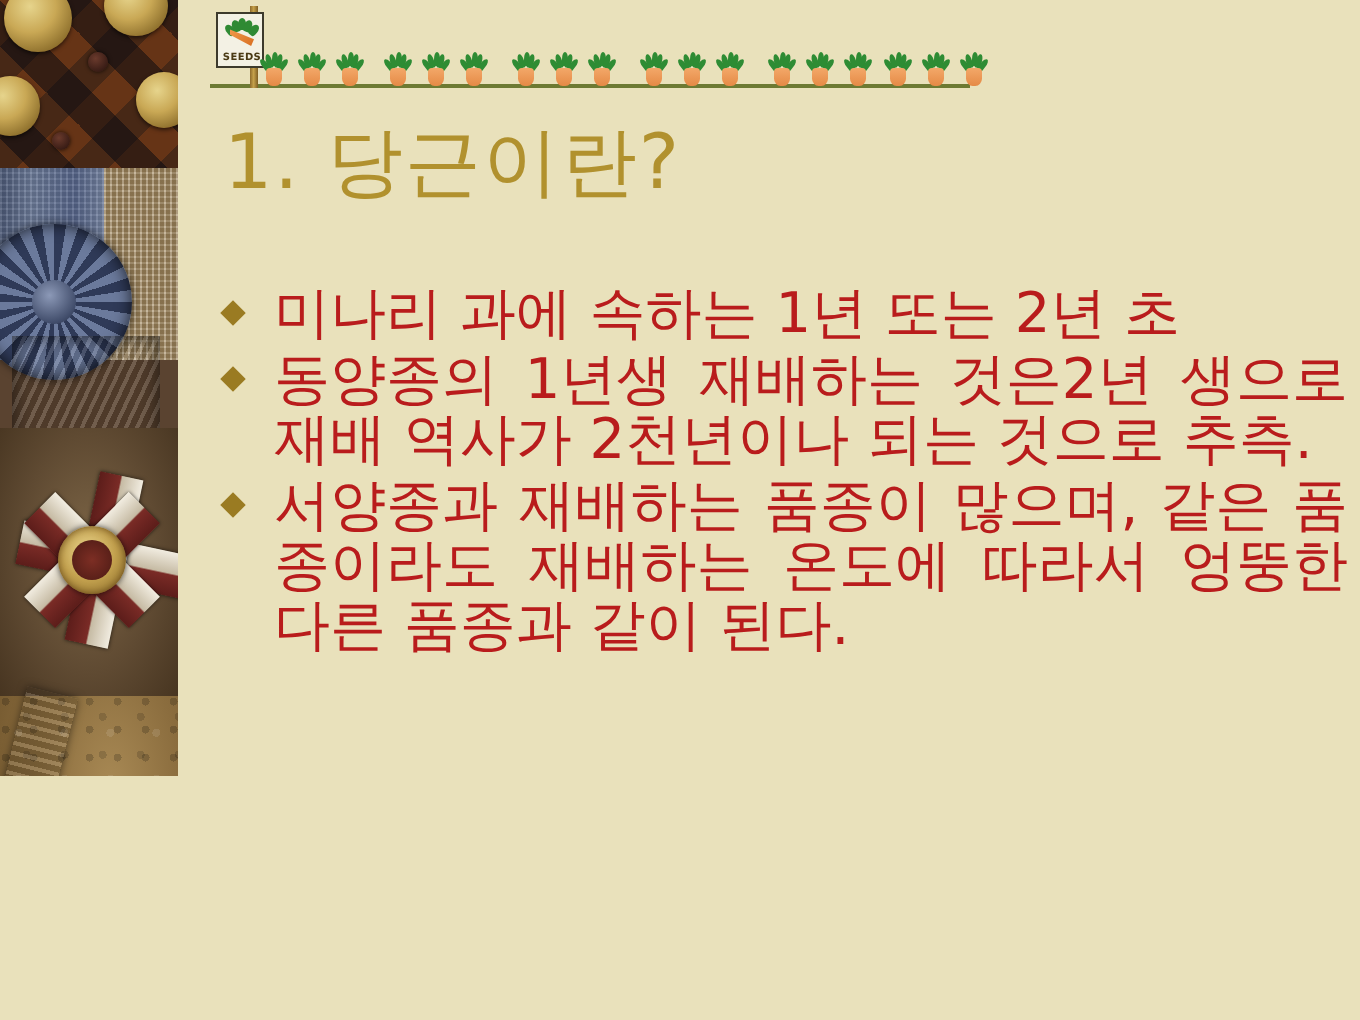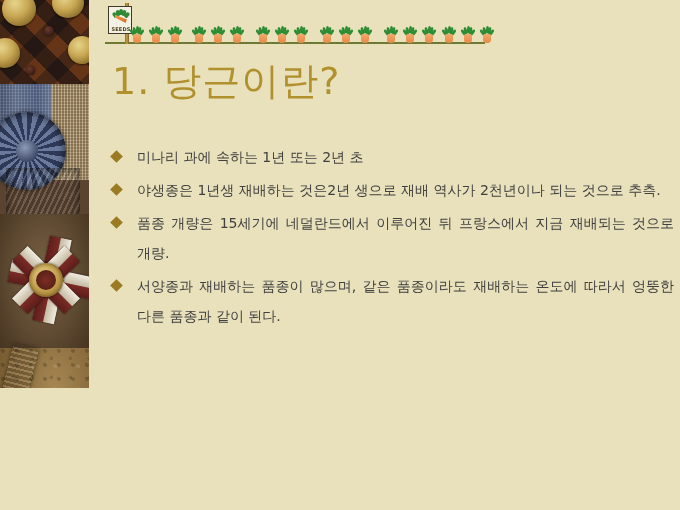--- a/index.html
+++ b/index.html
@@ -325,23 +325,23 @@
   #bullet-list {
     position: absolute;
     left: 108px; top: 142px;
     width: 566px;
   }
   .bullet-item {
     position: relative;
     padding-left: 29px;
     margin-bottom: 3px;
     font-family: "DejaVu Sans", sans-serif;
-    font-size: 14px;
+    font-size: 28px;
     line-height: 30px;
-    color: #404040;
+    color: #b91c1c;
     text-align: justify;
     text-justify: inter-character;
   }
   .bullet-item .marker {
     position: absolute;
     left: 4px; top: 10px;
     width: 9px; height: 9px;
     background: #9a7b22;
     transform: rotate(45deg);
   }
@@ -604,25 +604,21 @@
 
   <div id="slide-title">1. 당근이란?</div>
 
   <div id="bullet-list">
     <div class="bullet-item nojust">
       <span class="marker"></span>
       <span class="btext">미나리 과에 속하는 1년 또는 2년 초</span>
     </div>
     <div class="bullet-item">
       <span class="marker"></span>
-      <span class="btext">야생종은 1년생 재배하는 것은2년 생으로 재배 역사가 2천년이나 되는 것으로 추측.</span>
-    </div>
-    <div class="bullet-item">
-      <span class="marker"></span>
-      <span class="btext"> 품종 개량은 15세기에 네덜란드에서 이루어진 뒤 프랑스에서 지금 재배되는 것으로 개량.</span>
+      <span class="btext">동양종의 1년생 재배하는 것은2년 생으로 재배 역사가 2천년이나 되는 것으로 추측.</span>
     </div>
     <div class="bullet-item">
       <span class="marker"></span>
       <span class="btext">서양종과 재배하는 품종이 많으며, 같은 품종이라도 재배하는 온도에 따라서 엉뚱한 다른 품종과 같이 된다.</span>
     </div>
   </div>
 
 </div>
 
 </body></html>

